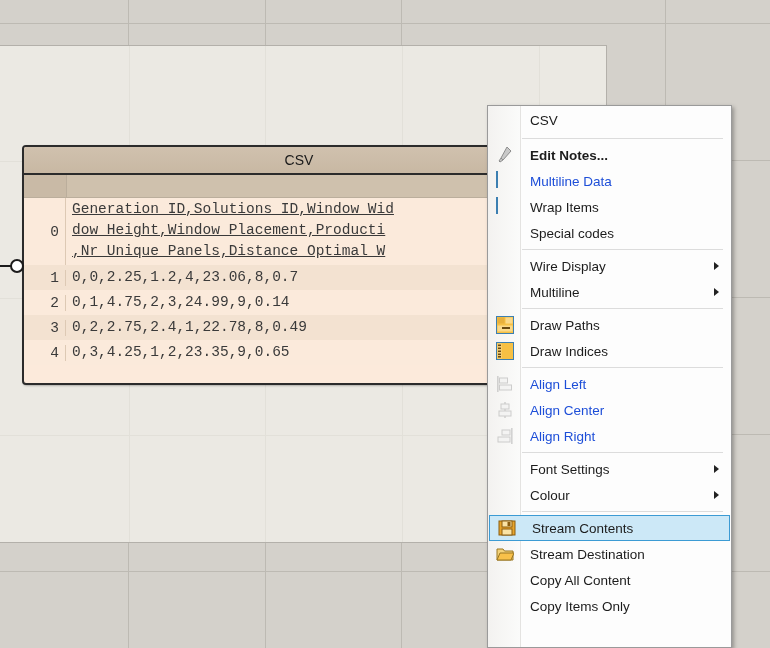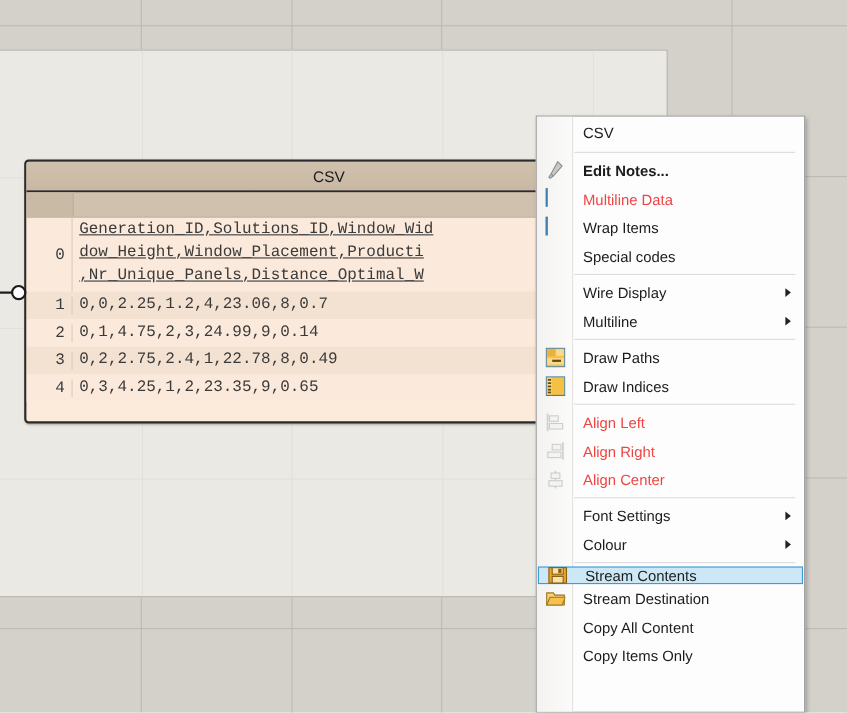--- a/index.html
+++ b/index.html
@@ -170,28 +170,28 @@
     position: relative;
     height: 26px;
     display: flex;
     align-items: center;
     padding-left: 42px;
     box-sizing: border-box;
     white-space: nowrap;
   }
   .mi.title { padding-left: 42px; height: 29px; }
   .mi.bold .lbl { font-weight: bold; }
-  .mi.disabled .lbl { color: #ef4444; }
+  .mi.disabled .lbl { color: #1d4ed8; }
   .mi.selected {
     background: #cce8f7;
     border: 1px solid #3c9bd4;
     margin-left: 1px;
     margin-right: 14px;
     width: 241px;
-    height: 16px;
+    height: 26px;
     box-sizing: border-box;
   }
   .sep {
     height: 1px;
     background: #dcdcdc;
     margin: 3px 8px 3px 34px;
   }
   .arrow {
     position: absolute;
     right: 12px; top: 50%;
@@ -393,37 +393,37 @@
             <rect x="3.5" y="3" width="8" height="5" fill="#f0f0f0" stroke="#9a9a9a"></rect>
             <rect x="3.5" y="10" width="12" height="5" fill="#f0f0f0" stroke="#9a9a9a"></rect>
           </svg>
         </span>
         <span class="lbl">Align Left</span>
       </div>
 
       <div class="mi disabled">
         <span class="mico ic-grey">
           <svg width="18" height="18" viewBox="0 0 18 18">
+            <rect x="8.2" y="1" width="1.6" height="16" fill="#a5a5a5"></rect>
+            <rect x="5" y="3" width="8" height="5" fill="#f0f0f0" stroke="#9a9a9a"></rect>
+            <rect x="3" y="10" width="12" height="5" fill="#f0f0f0" stroke="#9a9a9a"></rect>
+          </svg>
+        </span>
+        <span class="lbl">Align Center</span>
+      </div>
+
+      <div class="mi disabled">
+        <span class="mico ic-grey">
+          <svg width="18" height="18" viewBox="0 0 18 18">
             <rect x="15" y="1" width="1.6" height="16" fill="#a5a5a5"></rect>
             <rect x="6" y="3" width="8" height="5" fill="#f0f0f0" stroke="#9a9a9a"></rect>
             <rect x="2" y="10" width="12" height="5" fill="#f0f0f0" stroke="#9a9a9a"></rect>
           </svg>
         </span>
         <span class="lbl">Align Right</span>
-      </div>
-
-      <div class="mi disabled">
-        <span class="mico ic-grey">
-          <svg width="18" height="18" viewBox="0 0 18 18">
-            <rect x="8.2" y="1" width="1.6" height="16" fill="#a5a5a5"></rect>
-            <rect x="5" y="3" width="8" height="5" fill="#f0f0f0" stroke="#9a9a9a"></rect>
-            <rect x="3" y="10" width="12" height="5" fill="#f0f0f0" stroke="#9a9a9a"></rect>
-          </svg>
-        </span>
-        <span class="lbl">Align Center</span>
       </div>
 
       <div class="sep"></div>
 
       <div class="mi">
         <span class="lbl">Font Settings</span>
         <span class="arrow"></span>
       </div>
 
       <div class="mi">

